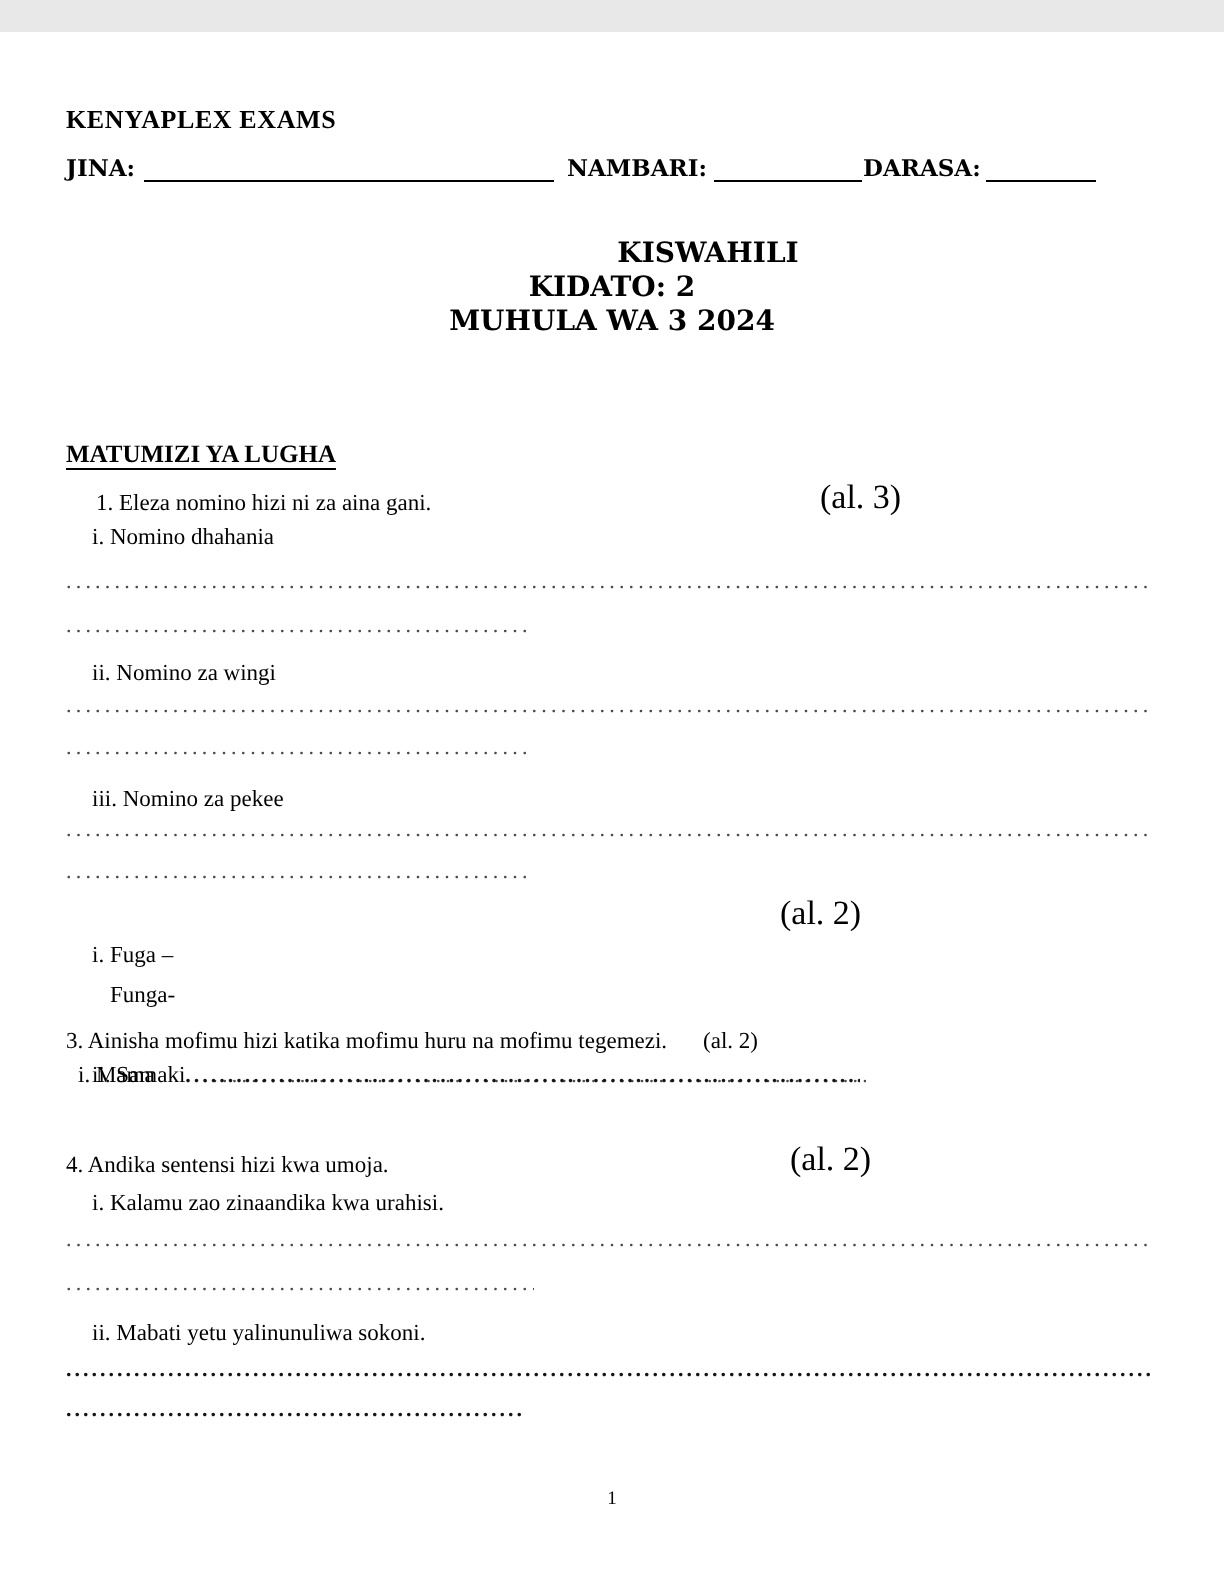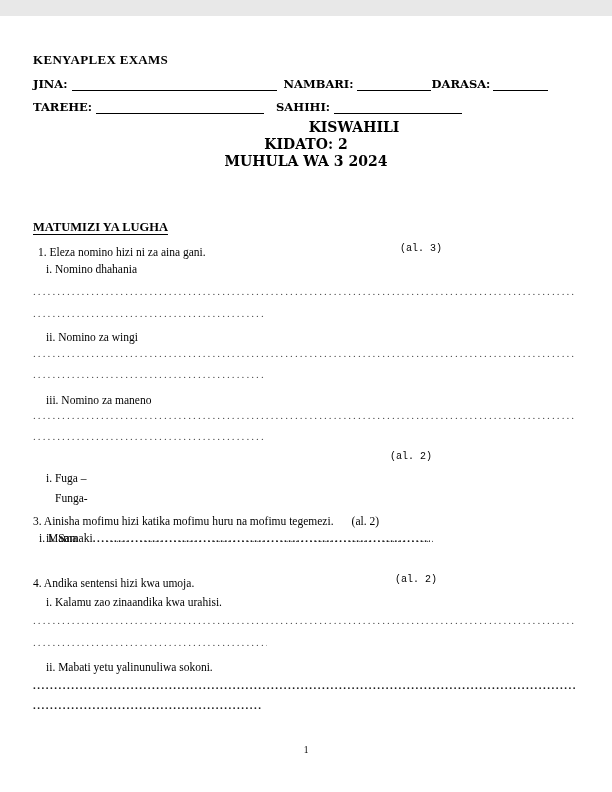--- a/index.html
+++ b/index.html
@@ -17,21 +17,21 @@
   .field-row { display:flex; align-items:flex-end; height:16px; }
   .field-label { font-size:11.5px; line-height:14px; white-space:nowrap; }
   .blank { display:inline-block; height:13px; border-bottom:1.4px solid #000; flex:none; }
   .title-line { left:0; width:612px; text-align:center; font-size:14px; line-height:17px; }
   .underlined { text-decoration:underline; text-underline-offset:2.5px; text-decoration-thickness:1.4px; }
   .instr-row { display:flex; justify-content:space-between; align-items:baseline; width:544px; }
   .instr-left { font-size:11.8px; }
   .instr-right { font-size:11.8px; }
   .section-head { font-size:12.5px; font-weight:bold; line-height:15px; }
   .q-row { width:544px; height:15px; }
-  .marks { position:absolute; left:362px; top:0; font-size:10px; line-height:14px;font-family:Liberation Mono, monospace; }
+  .marks { position:absolute; left:362px; top:0; font-size:17px; line-height:14px; }
   .marks-inline { margin-left:14px; }
   .sub-indent { padding-left:13px; }
   .dots {
     font-size:11px; line-height:14px; height:14px;
     letter-spacing:2.1px; color:#4a4a4a;
     overflow:hidden; white-space:nowrap;
   }
   .dots-bold { font-weight:bold; color:#141414; letter-spacing:1.5px; }
   .leader-row { display:flex; align-items:baseline; }
   .leader-row .dots { flex:1 1 auto; }
@@ -46,47 +46,41 @@
 
   <div class="abs field-row" style="top:59px; left:33px; width:520px;">
     <span class="field-label serif-bold">JINA:</span>
     <span class="blank" style="width:205px; margin-left:4px;"></span>
     <span class="field-label serif-bold" style="margin-left:7px;">NAMBARI:</span>
     <span class="blank" style="width:74px; margin-left:3px;"></span>
     <span class="field-label serif-bold" style="margin-left:1px;">DARASA:</span>
     <span class="blank" style="width:55px; margin-left:3px;"></span>
   </div>
 
-  <div class="abs field-row" style="top:82px; left:33px; width:434px;">
-    <span class="field-label serif-bold">TAREHE:</span>
-    <span class="blank" style="width:168px; margin-left:4px;"></span>
-    <span class="field-label serif-bold" style="margin-left:12px;">SAHIHI:</span>
-    <span class="blank" style="width:128px; margin-left:4px;"></span>
-  </div>
 
   <div class="abs title-line serif-bold" style="top:103px;padding-left:48px;">KISWAHILI</div>
   <div class="abs title-line serif-bold" style="top:120px;">KIDATO: 2</div>
   <div class="abs title-line serif-bold" style="top:137px;">MUHULA WA 3 2024</div>
 
 
   <div class="abs section-head underlined" style="top:204px; left:33px;">MATUMIZI YA LUGHA</div>
 
-  <div class="abs q-row" style="top:226px; left:38px;">
+  <div class="abs q-row" style="top:226px; left:48px;">
     <span class="body-text">1. Eleza nomino hizi ni za aina gani.</span>
     <span class="marks">(al. 3)</span>
   </div>
   <div class="abs body-text sub-indent" style="top:246px; left:33px;">i. Nomino dhahania</div>
   <div class="abs dots" style="top:268px; left:33px; width:544px;">................................................................................................................................................................................................................................................................................................................................................................................................................</div>
   <div class="abs dots" style="top:290px; left:33px; width:231px;">................................................................................................................................................................................................................................................................................................................................................................................................................</div>
 
   <div class="abs body-text sub-indent" style="top:314px; left:33px;">ii. Nomino za wingi</div>
   <div class="abs dots" style="top:330px; left:33px; width:544px;">................................................................................................................................................................................................................................................................................................................................................................................................................</div>
   <div class="abs dots" style="top:351px; left:33px; width:231px;">................................................................................................................................................................................................................................................................................................................................................................................................................</div>
 
-  <div class="abs body-text sub-indent" style="top:377px; left:33px;">iii. Nomino za maneno</div>
+  <div class="abs body-text sub-indent" style="top:377px; left:33px;">iii. Nomino za pekee</div>
   <div class="abs dots" style="top:392px; left:33px; width:544px;">................................................................................................................................................................................................................................................................................................................................................................................................................</div>
   <div class="abs dots" style="top:413px; left:33px; width:231px;">................................................................................................................................................................................................................................................................................................................................................................................................................</div>
 
   <div class="abs q-row" style="top:434px; left:33px;">
     <span class="marks" style="left:357px;">(al. 2)</span>
   </div>
   <div class="abs body-text sub-indent" style="top:455px; left:33px;font-family:Liberation Serif, serif;">i. Fuga –</div>
   <div class="abs body-text" style="top:475px; left:55px;">Funga-</div>
 
   <div class="abs q-row" style="top:495px; left:33px;">

